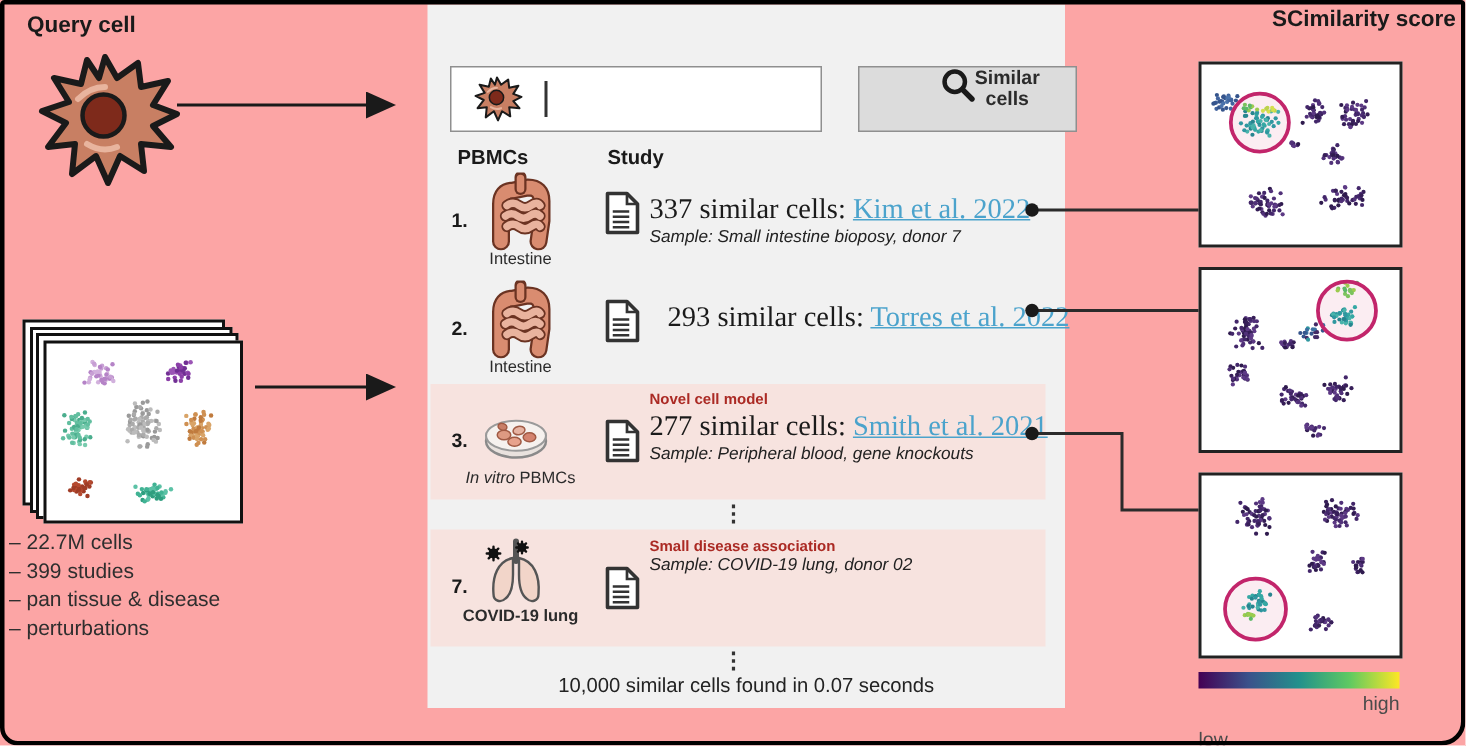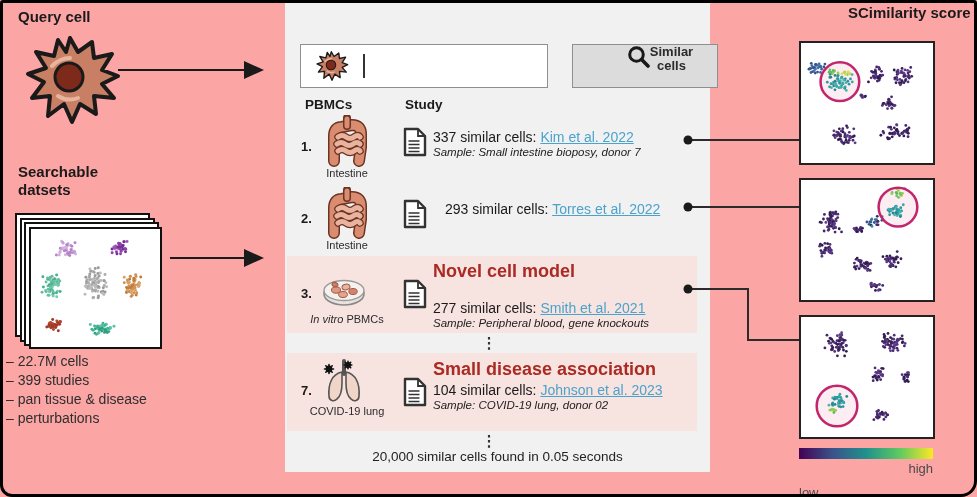--- a/index.html
+++ b/index.html
@@ -7,24 +7,24 @@
          font-family:"Liberation Sans",sans-serif;color:#1a1a1a;}
   .abs{position:absolute;}
   .frame{position:absolute;inset:0;border:3px solid #000;border-radius:3px 3px 16px 12px;pointer-events:none;z-index:50;}
   .h1{font-weight:700;font-size:15px;line-height:1.2;}
   .panel{background:#f1f1f1;}
   .searchbox{background:#fff;border:1.5px solid #8f8f8f;display:flex;align-items:center;}
   .btn{background:#dcdcdc;border:1.5px solid #8f8f8f;display:flex;align-items:flex-start;justify-content:center;gap:0;cursor:pointer;padding-left:30px;}
   .btn .lbl{font-weight:700;font-size:13px;line-height:1.05;text-align:center;white-space:pre-line;color:#2b2b2b;}
   .colheader{font-weight:700;font-size:13.5px;}
   .rank{font-weight:700;font-size:13px;}
-  .rowmain{font-size:14px;white-space:nowrap;}
+  .rowmain{font-size:19px;white-space:nowrap;font-family:Liberation Serif, serif;}
   .rowmain a{color:#4ba3cc;text-decoration:underline;cursor:pointer;}
   .rowsample{font-style:italic;font-size:11.5px;color:#222;margin-top:1px;white-space:nowrap;}
-  .novel{font-weight:700;font-size:18px;color:#ab2a24;white-space:nowrap;}
+  .novel{font-weight:700;font-size:10px;color:#ab2a24;white-space:nowrap;}
   .caption{font-size:11px;color:#2b2b2b;text-align:center;white-space:nowrap;}
   .pinkband{background:#f7e3df;}
   .bullets{font-size:14px;color:#2e2e2e;line-height:19px;white-space:pre-line;}
   .footer{font-size:13.5px;color:#222;text-align:center;}
   .vellip{font-size:15px;font-weight:700;color:#333;letter-spacing:0;line-height:1;text-align:center;}
   .plotbox{background:#fff;border:2px solid #222;}
   .lowhigh{font-size:13px;color:#4a4a4a;}
   .colorbar{height:11px;}
   .caret{display:inline-block;width:2px;height:24px;background:#333;margin-left:14px;}
   svg{display:block;}
@@ -82,22 +82,20 @@
       </g>
     </defs>
   </svg>
 
   <div class="abs h1" style="left:18px;top:8px;">Query cell</div>
 
   <svg class="abs" style="left:22px;top:32px;" width="100" height="96" viewBox="0 0 100 96">
     <use href="#cellShape"></use>
   </svg>
 
-  <div class="abs h1" style="left:18px;top:163px;white-space:pre-line;">Searchable
-datsets</div>
 
   <div class="abs sheet" style="left:15px;top:213px;width:131px;height:120px;"></div>
   <div class="abs sheet" style="left:20px;top:218px;width:131px;height:120px;"></div>
   <div class="abs sheet" style="left:24px;top:222px;width:131px;height:120px;"></div>
   <div class="abs sheet" style="left:29px;top:227px;width:129px;height:118px;">
     <svg width="127" height="116" viewBox="0 0 136 125">
         <circle cx="26.9" cy="28.1" r="1.6" fill="#b583c7"></circle>
         <circle cx="36.5" cy="20.1" r="1.6" fill="#d2b1dd"></circle>
         <circle cx="31.0" cy="24.5" r="1.6" fill="#c79fd4"></circle>
         <circle cx="33.9" cy="20.5" r="1.6" fill="#d2b1dd"></circle>
@@ -508,43 +506,42 @@
     <div class="abs rank" style="left:16px;top:283px;">3.</div>
     <svg class="abs" style="left:36px;top:272px;" width="46" height="34" viewBox="0 0 46 34">
         <use href="#dishShape"></use>
       </svg>
     <div class="abs caption" style="left:8px;top:310px;width:108px;"><em>In vitro</em><span> PBMCs</span></div>
     <svg class="abs" style="left:118px;top:276px;" width="25" height="31" viewBox="0 0 25 31">
         <use href="#docShape"></use>
       </svg>
     <div class="abs" style="left:148px;top:258px;">
       <div class="novel">Novel cell model</div>
-      <div class="rowmain" style="margin-top:18px;"><span>277 similar cells: </span><a>Smith et al. 2021</a></div>
+      <div class="rowmain" style="margin-top:2px;"><span>277 similar cells: </span><a>Smith et al. 2021</a></div>
       <div class="rowsample">Sample: Peripheral blood, gene knockouts</div>
     </div>
 
     <div class="abs vellip" style="left:196px;top:332px;width:16px;">⋮</div>
 
     <div class="abs pinkband" style="left:2px;top:350px;width:410px;height:78px;"></div>
     <div class="abs rank" style="left:16px;top:380px;">7.</div>
     <svg class="abs" style="left:36px;top:354px;" width="46" height="48" viewBox="0 0 46 48">
         <use href="#lungShape"></use>
       </svg>
-    <div class="abs caption" style="left:8px;top:402px;width:108px;"><span>COVID-19 lung</span></div>
+    <div class="abs caption" style="left:8px;top:402px;width:108px;font-weight:bold;"><span>COVID-19 lung</span></div>
     <svg class="abs" style="left:118px;top:374px;" width="25" height="31" viewBox="0 0 25 31">
         <use href="#docShape"></use>
       </svg>
     <div class="abs" style="left:148px;top:356px;">
       <div class="novel">Small disease association</div>
-      <div class="rowmain" style="margin-top:2px;"><span>104 similar cells: </span><a>Johnson et al. 2023</a></div>
       <div class="rowsample">Sample: COVID-19 lung, donor 02</div>
     </div>
 
     <div class="abs vellip" style="left:196px;top:430px;width:16px;">⋮</div>
-    <div class="abs footer" style="left:0;top:446px;width:425px;">20,000 similar cells found in 0.05 seconds</div>
+    <div class="abs footer" style="left:0;top:446px;width:425px;">10,000 similar cells found in 0.07 seconds</div>
   </div>
 
   <div class="abs h1" style="left:848px;top:4px;">SCimilarity score</div>
 
   <div class="abs plotbox" style="left:799px;top:41px;width:132px;height:120px;">
     <svg width="132" height="120" viewBox="0 0 136 124">
         <circle cx="40" cy="40" r="20" fill="#fbedf2"></circle>
         <circle cx="17.4" cy="25.8" r="1.45" fill="#4a72ab"></circle>
         <circle cx="13.2" cy="25.2" r="1.45" fill="#35548c"></circle>
         <circle cx="20.2" cy="24.8" r="1.45" fill="#4a72ab"></circle>

